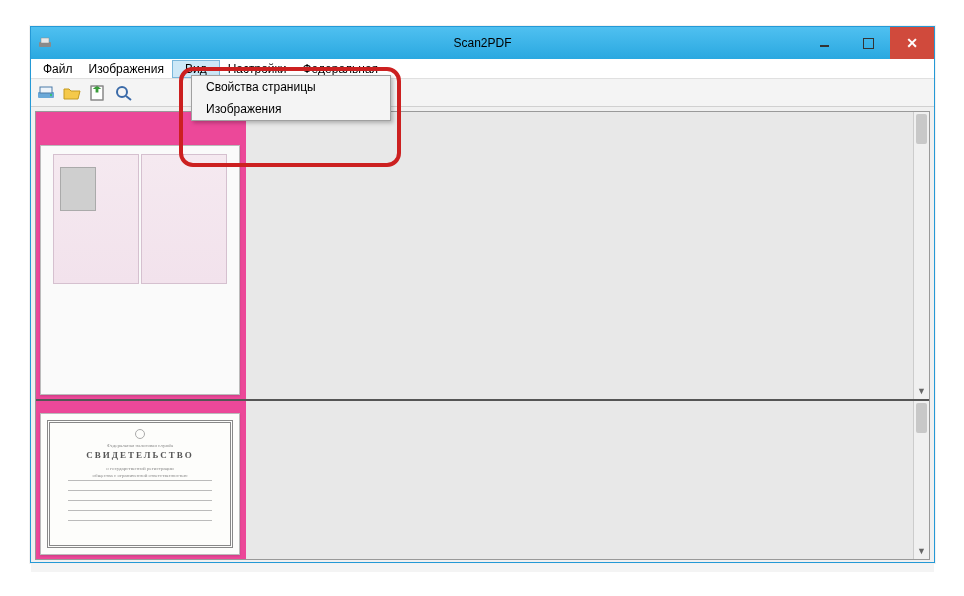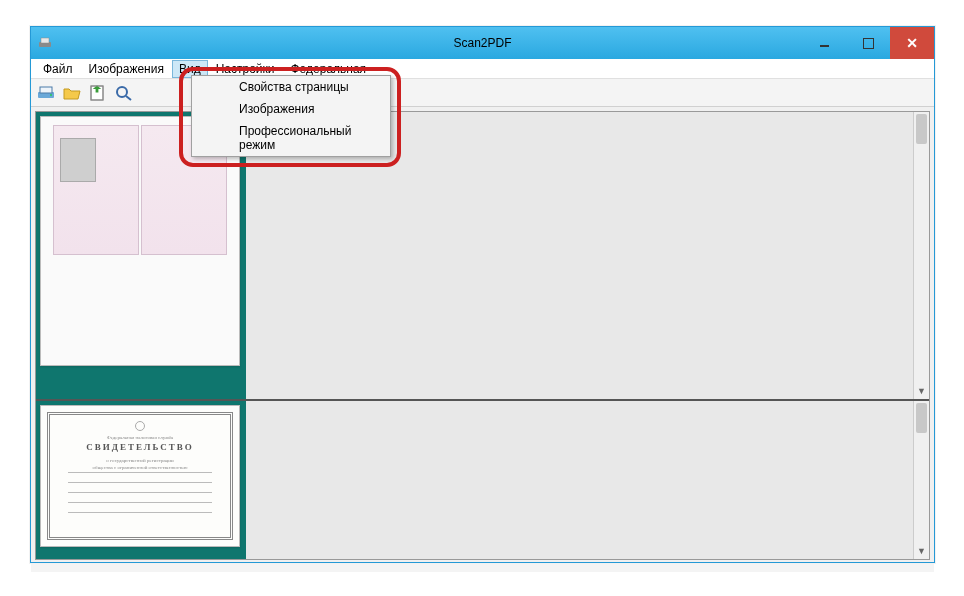--- a/index.html
+++ b/index.html
@@ -74,21 +74,21 @@
   }
   .menu-item {
     padding: 2px 8px;
     cursor: default;
     font-size: 12px;
     color: #000;
   }
   .menu-item.active {
     background: #cde8f7;
     border: 1px solid #7ab7db;
-    padding: 1px 6px;
+    padding: 1px 12px;
   }
   .toolbar {
     height: 28px;
     background: #f4f4f4;
     display: flex;
     align-items: center;
     padding: 0 4px;
     gap: 4px;
     border-bottom: 1px solid #d0d0d0;
   }
@@ -115,26 +115,27 @@
   .lower-pane {
     height: 160px;
     background: #e8e8e8;
     border-top: 2px solid #555;
     position: relative;
     overflow: hidden;
     display: flex;
   }
   .thumb-col {
     width: 210px;
-    background: #0f766e;
+    background: #ec4899;
     border-right: 0;
     display: flex;
     flex-direction: column;
     align-items: flex-start;
     padding: 4px;
+    justify-content: flex-end;
   }
   .main-view {
     flex: 1;
     background: #e8e8e8;
     position: relative;
   }
   .scrollbar-v {
     position: absolute;
     right: 0; top: 0; bottom: 0;
     width: 16px;
@@ -232,21 +233,20 @@
   }
   .dropdown {
     position: absolute;
     left: 160px;
     top: 48px;
     width: 200px;
     background: #f4f4f4;
     border: 1px solid #a0a0a0;
     box-shadow: 2px 2px 4px rgba(0,0,0,0.25);
     z-index: 50;
-    padding-left: 33px;
   }
   .dropdown-item {
     padding: 4px 14px;
     font-size: 12px;
     cursor: default;
   }
   .highlight-ring {
     position: absolute;
     left: 148px;
     top: 40px;
@@ -365,18 +365,17 @@
         </div>
       </div>
     </div>
   </div>
 
   <div class="statusbar"></div>
 
   <div class="dropdown">
     <div class="dropdown-item">Свойства страницы</div>
     <div class="dropdown-item">Изображения</div>
-    <div class="dropdown-item">Профессиональный режим</div>
   </div>
 
   <div class="highlight-ring"></div>
 
 </div>
 
 </body></html>

